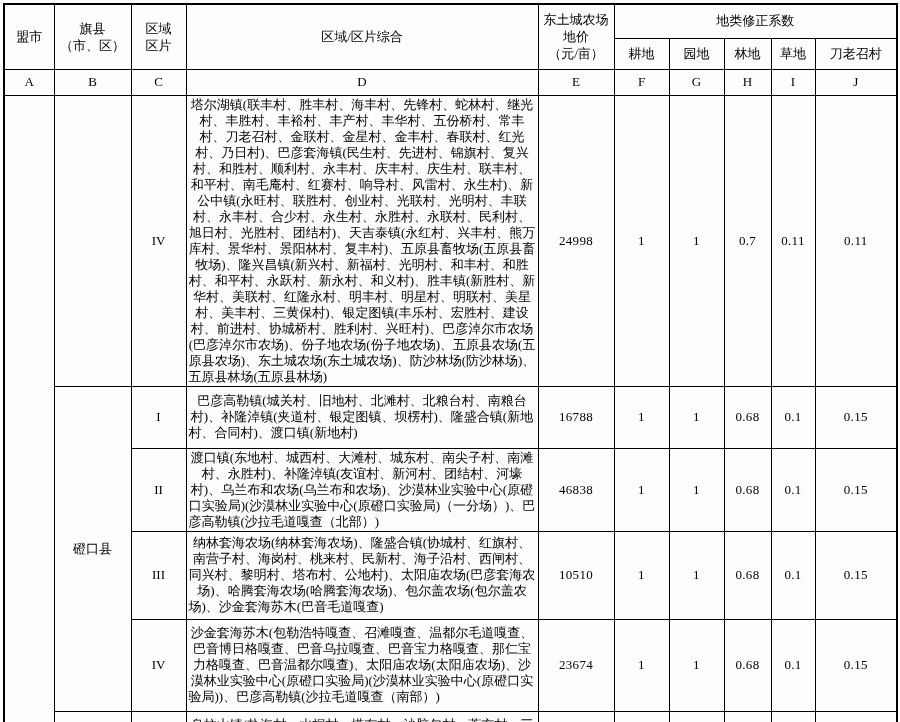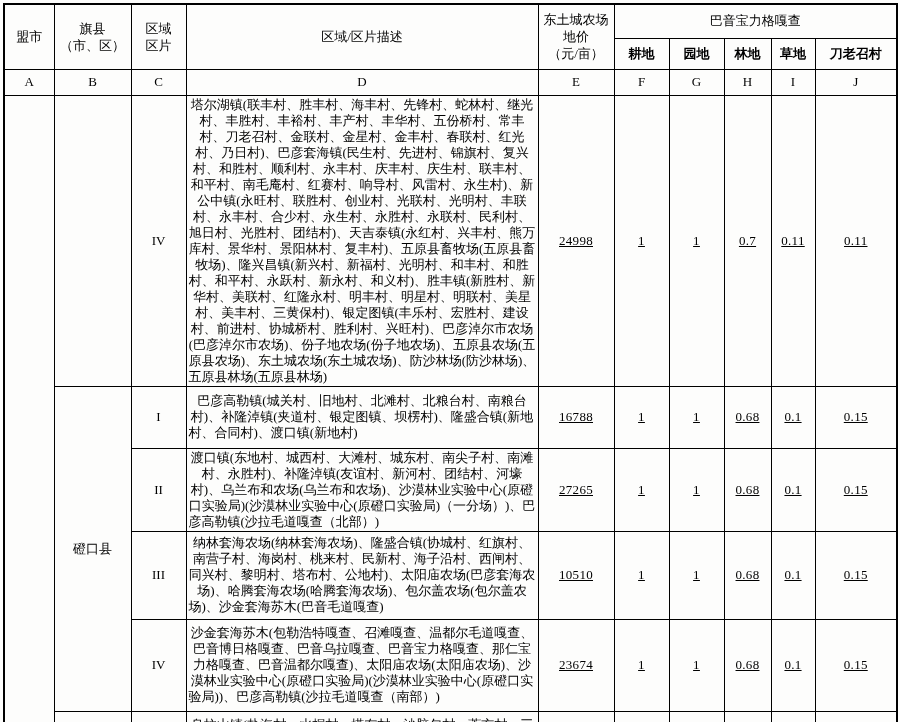--- a/index.html
+++ b/index.html
@@ -34,37 +34,37 @@
     text-align: center;
     padding: 1px 2px;
     overflow: hidden;
     box-sizing: border-box;
   }
   table.landprice {
     border: 2px solid #000;
   }
   th.multiline { white-space: pre-line; line-height: 17px; }
   tr.hdr-top th { height: 34px; }
-  tr.hdr-sub th { height: 31px; font-weight: bold; }
+  tr.hdr-sub th { height: 31px; }
   tr.hdr-letters td { height: 26px; }
   td.desc {
     text-align: justify;
     text-align-last: left;
     line-height: 16px;
     padding: 2px 4px 2px 5px;
     vertical-align: middle;
     margin-left: 48px;
   }
   tr.r1 { height: 255px; }
   tr.r2 { height: 62px; }
   tr.r3 { height: 72px; }
   tr.r4 { height: 88px; }
   tr.r5 { height: 92px; }
   tr.r6 { height: 44px; }
-  td.num { letter-spacing: 0.3px; text-decoration: underline; }
+  td.num { letter-spacing: 0.3px; }
 </style>
 </head>
 <body>
 
 <div class="sheet">
   <table class="landprice">
     <colgroup>
       <col style="width:50px">
       <col style="width:77px">
       <col style="width:55px">
@@ -77,25 +77,25 @@
       <col style="width:82px">
     </colgroup>
 
     <tbody>
         <tr class="hdr-top">
       <th rowspan="2">盟市</th>
       <th rowspan="2" class="multiline">旗县
 （市、区）</th>
       <th rowspan="2" class="multiline">区域
 区片</th>
-      <th rowspan="2">区域/区片描述</th>
+      <th rowspan="2">区域/区片综合</th>
       <th rowspan="2" class="multiline">东土城农场
 地价
 （元/亩）</th>
-      <th colspan="5">巴音宝力格嘎查</th>
+      <th colspan="5">地类修正系数</th>
     </tr>
     <tr class="hdr-sub">
       <th>耕地</th>
       <th>园地</th>
       <th>林地</th>
       <th>草地</th>
       <th>刀老召村</th>
     </tr>
     <tr class="hdr-letters">
       <td>A</td>
@@ -131,21 +131,21 @@
       <td class="num">1</td>
       <td class="num">1</td>
       <td class="num">0.68</td>
       <td class="num">0.1</td>
       <td class="num">0.15</td>
     </tr>
 
     <tr class="r3">
       <td>II</td>
       <td class="desc">渡口镇(东地村、城西村、大滩村、城东村、南尖子村、南滩村、永胜村)、补隆淖镇(友谊村、新河村、团结村、河壕村)、乌兰布和农场(乌兰布和农场)、沙漠林业实验中心(原磴口实验局)(沙漠林业实验中心(原磴口实验局)（一分场）)、巴彦高勒镇(沙拉毛道嘎查（北部）)</td>
-      <td class="num">27265</td>
+      <td class="num">46838</td>
       <td class="num">1</td>
       <td class="num">1</td>
       <td class="num">0.68</td>
       <td class="num">0.1</td>
       <td class="num">0.15</td>
     </tr>
 
     <tr class="r4">
       <td>III</td>
       <td class="desc">纳林套海农场(纳林套海农场)、隆盛合镇(协城村、红旗村、南营子村、海岗村、桃来村、民新村、海子沿村、西闸村、同兴村、黎明村、塔布村、公地村)、太阳庙农场(巴彦套海农场)、哈腾套海农场(哈腾套海农场)、包尔盖农场(包尔盖农场)、沙金套海苏木(巴音毛道嘎查)</td>

